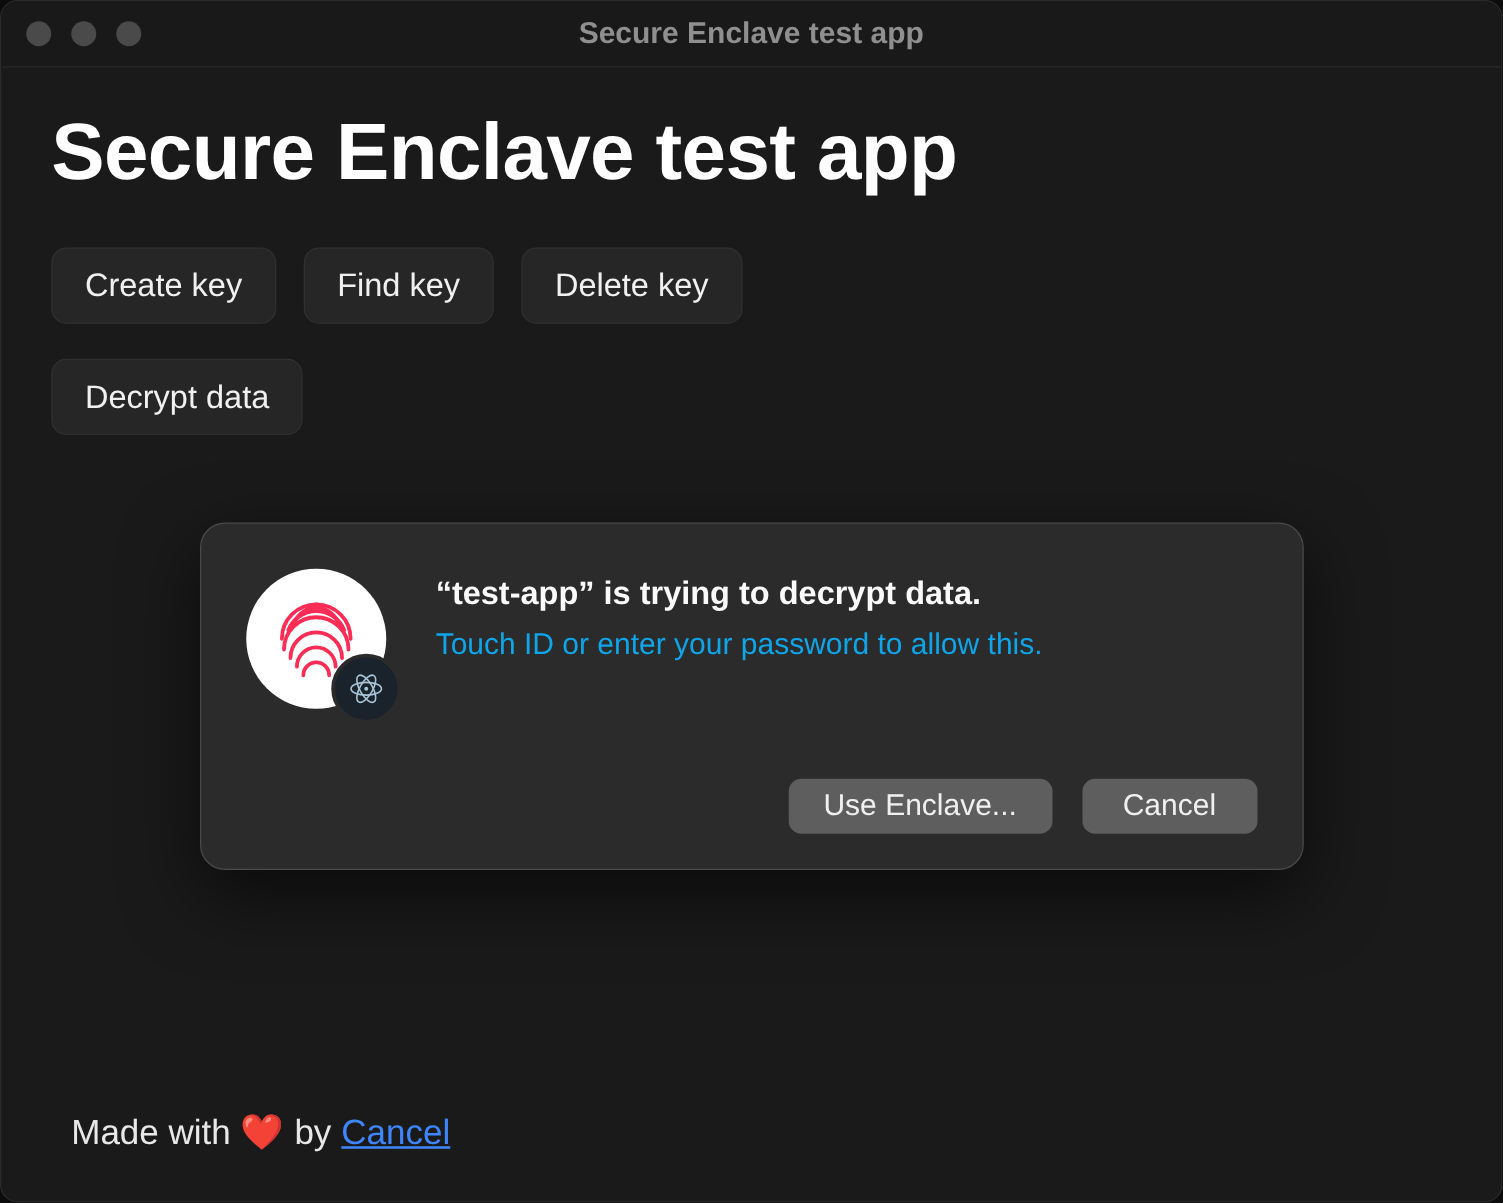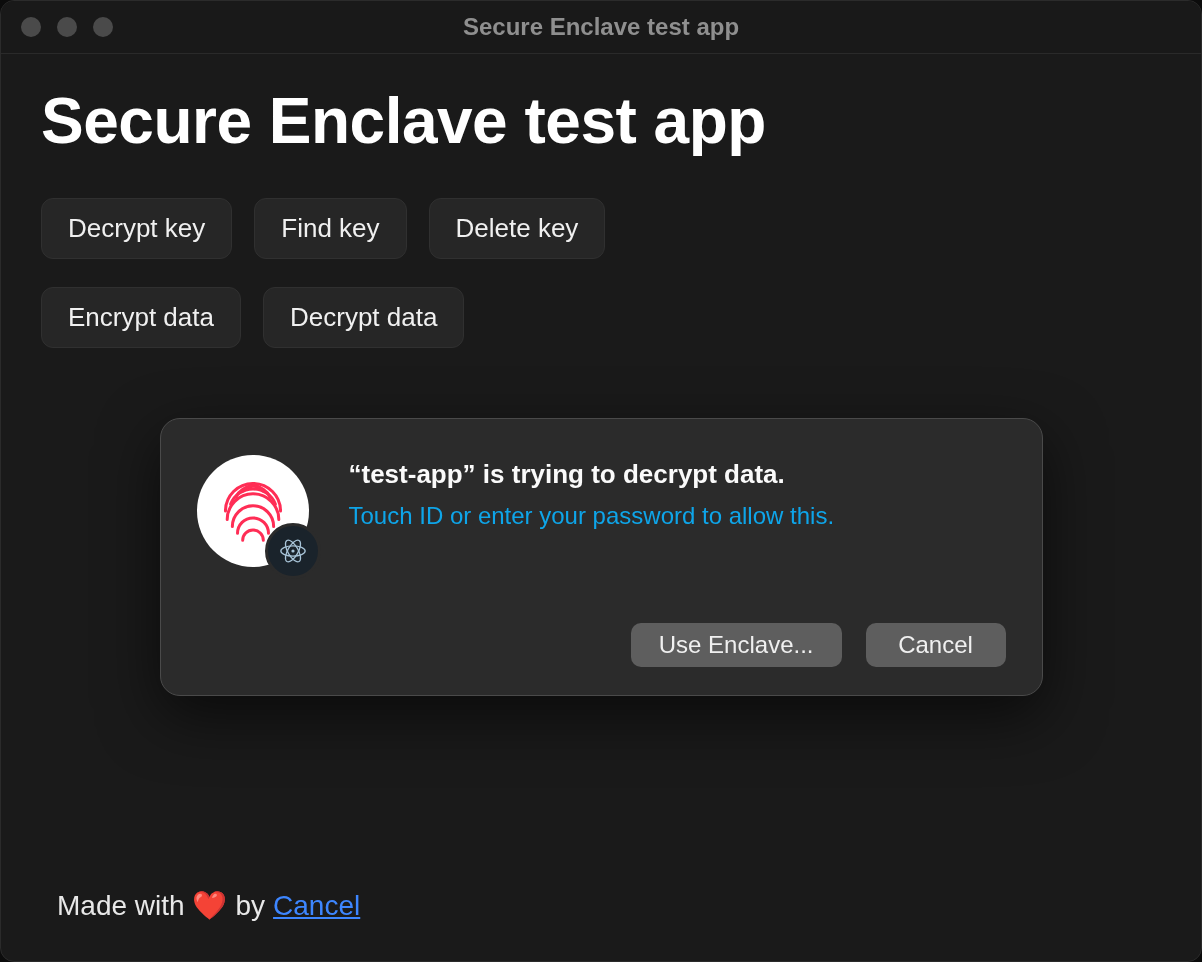--- a/index.html
+++ b/index.html
@@ -199,27 +199,26 @@
       <div class="dot"></div>
     </div>
     <div class="title">Secure Enclave test app</div>
   </div>
 
   <div class="content">
     <h1>Secure Enclave test app</h1>
 
 
     <div class="button-row">
-      <button class="app-button">Decrypt key</button>
+      <button class="app-button">Create key</button>
       <button class="app-button">Find key</button>
       <button class="app-button">Delete key</button>
     </div>
 
     <div class="button-row">
-      <button class="app-button">Encrypt data</button>
       <button class="app-button">Decrypt data</button>
     </div>
 
     <div class="dialog-wrap">
       <div class="dialog">
         <div class="dialog-top">
           <div class="touchid-wrap">
             <div class="touchid-circle">
               <svg width="86" height="86" viewBox="0 0 100 100">
                 <g fill="none" stroke="#ff2d55" stroke-width="3.5" stroke-linecap="round">

